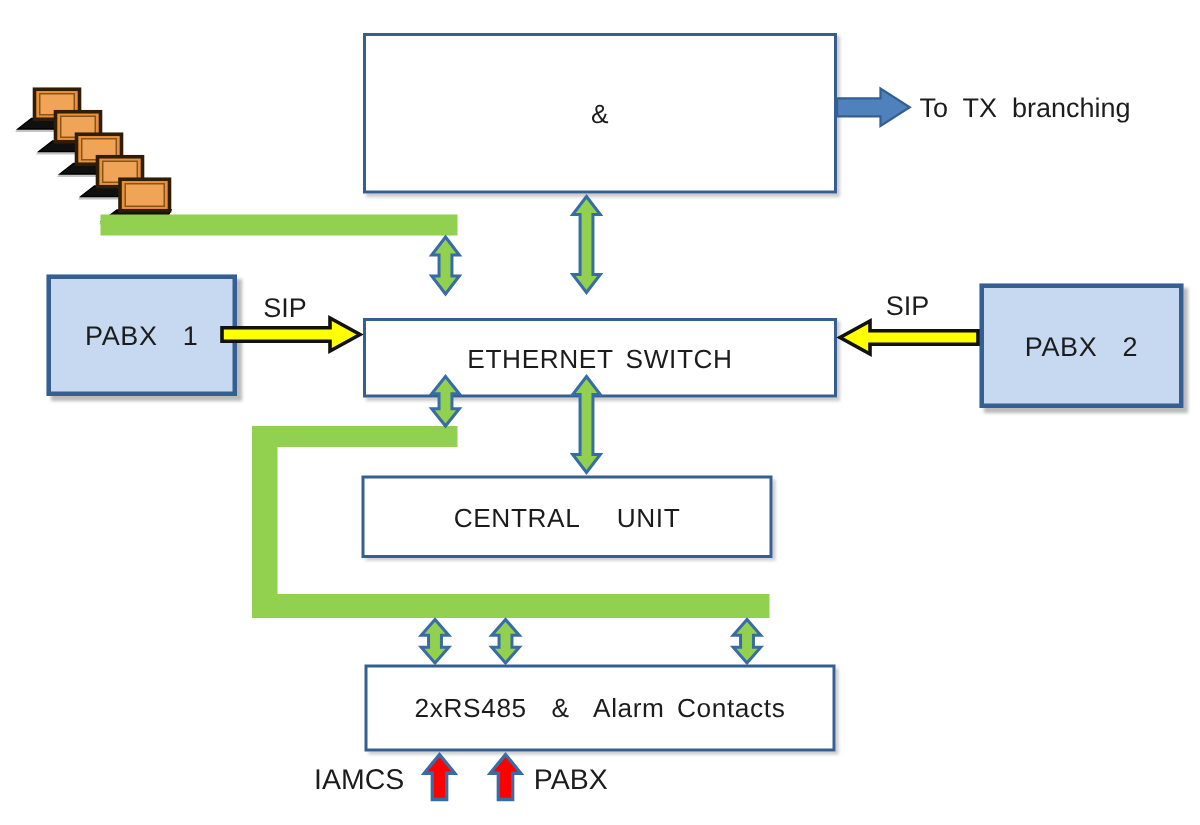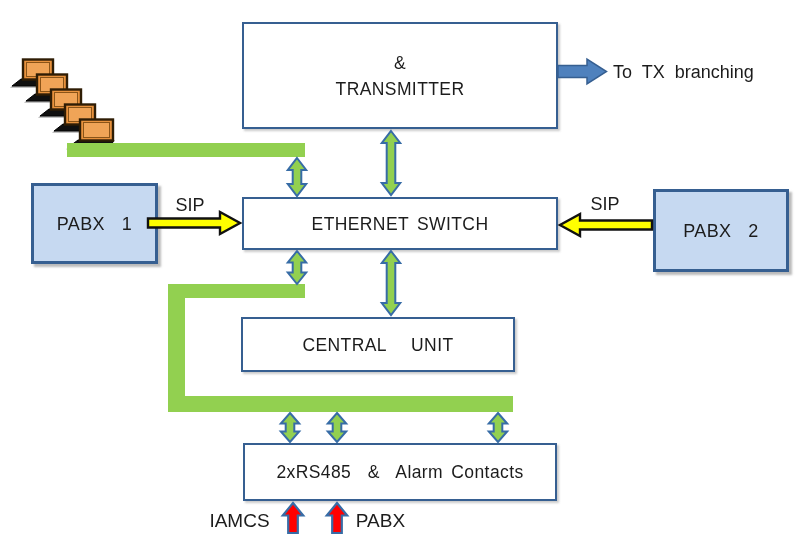--- a/index.html
+++ b/index.html
@@ -89,24 +89,23 @@
       </svg>
   </div>
 
   <div class="green" style="left:67px;top:143px;width:238px;height:14px;"></div>
   <div class="green" style="left:168px;top:284px;width:137px;height:14px;"></div>
   <div class="green" style="left:168px;top:284px;width:17px;height:128px;"></div>
   <div class="green" style="left:168px;top:396px;width:345px;height:16px;"></div>
 
   <div class="box" style="left:242px;top:22px;width:316px;height:107px;">
     <div class="box-label">&amp;</div>
-    <div class="box-label">TRANSMITTER</div>
   </div>
 
-  <div class="box" style="left:242px;top:197px;width:316px;height:53px;">
+  <div class="box" style="left:242px;top:212px;width:316px;height:53px;">
     <div class="box-label">ETHERNET SWITCH</div>
   </div>
 
   <div class="box" style="left:241px;top:317px;width:274px;height:55px;">
     <div class="box-label">CENTRAL   UNIT</div>
   </div>
 
   <div class="box" style="left:243px;top:443px;width:314px;height:58px;justify-content:center;">
     <div class="box-label">2xRS485  &amp;  Alarm Contacts</div>
   </div>

